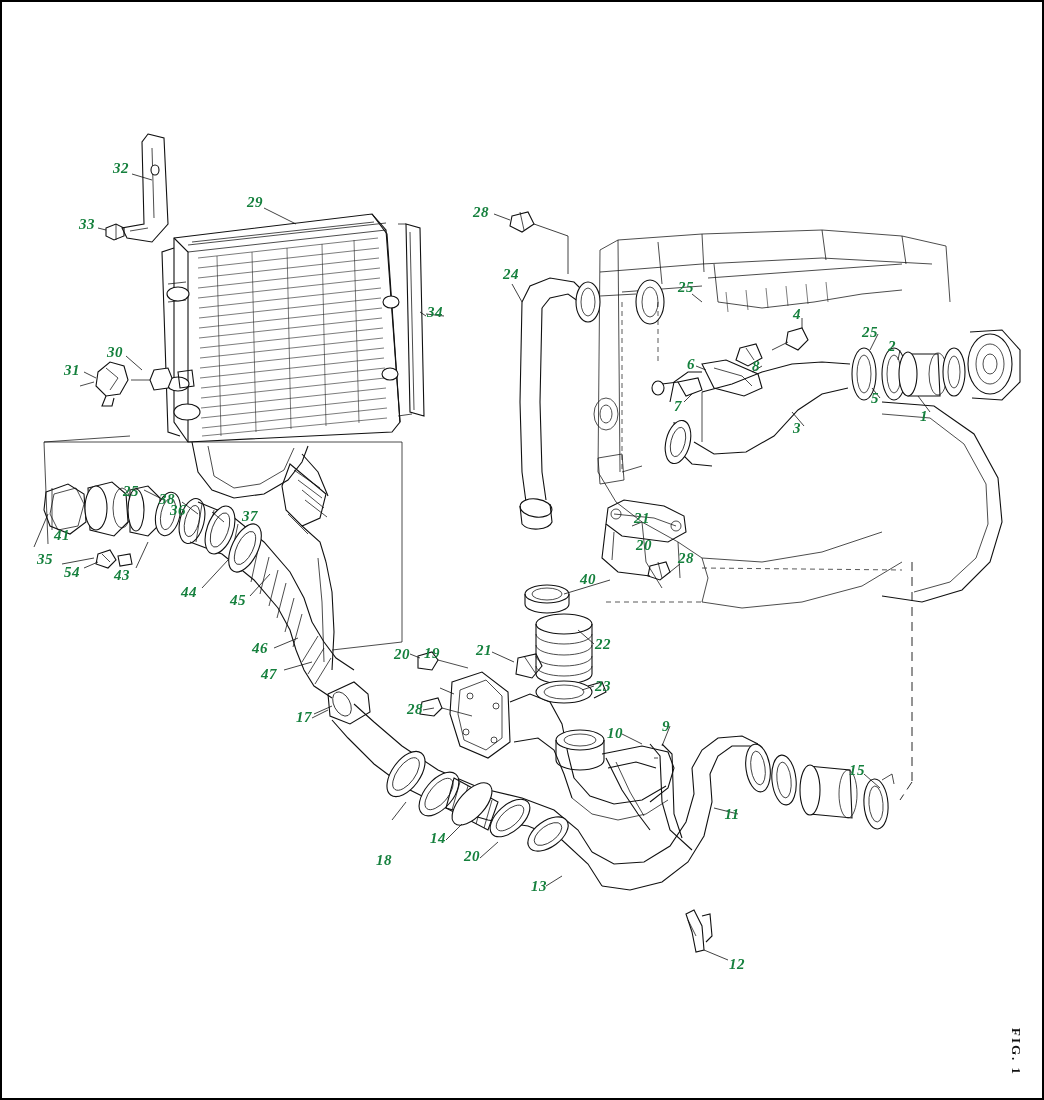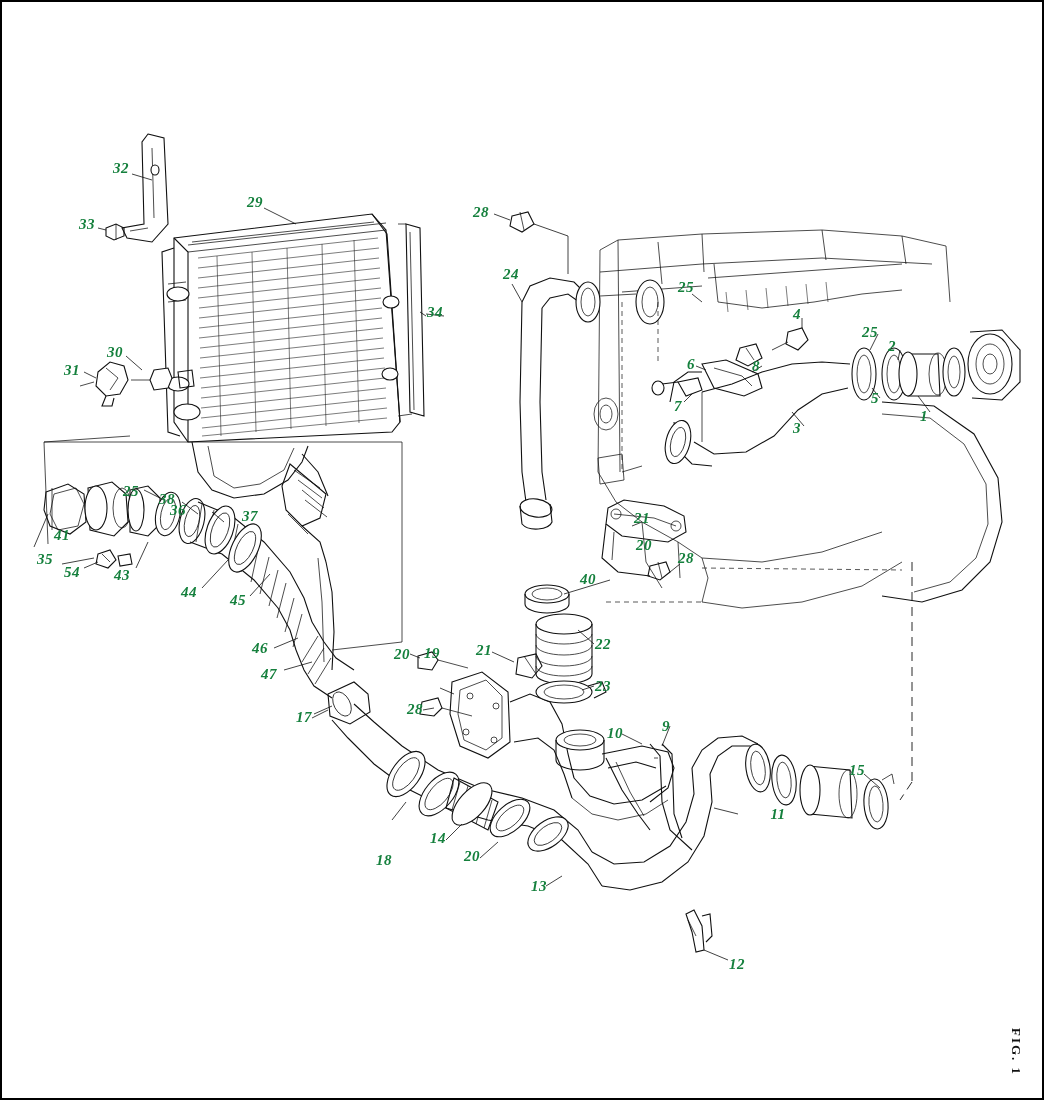--- a/index.html
+++ b/index.html
@@ -482,21 +482,21 @@
   <span class="lbl ital" style="left:922px;top:414px;">1</span>
   <span class="lbl ital" style="left:890px;top:344px;">2</span>
   <span class="lbl ital" style="left:795px;top:426px;">3</span>
   <span class="lbl ital" style="left:795px;top:312px;">4</span>
   <span class="lbl ital" style="left:873px;top:396px;">5</span>
   <span class="lbl ital" style="left:689px;top:362px;">6</span>
   <span class="lbl ital" style="left:676px;top:404px;">7</span>
   <span class="lbl ital" style="left:754px;top:364px;">8</span>
   <span class="lbl ital" style="left:664px;top:724px;">9</span>
   <span class="lbl ital" style="left:613px;top:731px;">10</span>
-  <span class="lbl ital" style="left:730px;top:812px;margin-left:46px;">11</span>
+  <span class="lbl ital" style="left:730px;top:812px;">11</span>
   <span class="lbl ital" style="left:735px;top:962px;">12</span>
   <span class="lbl ital" style="left:537px;top:884px;">13</span>
   <span class="lbl ital" style="left:436px;top:836px;">14</span>
   <span class="lbl ital" style="left:855px;top:768px;">15</span>
   <span class="lbl ital" style="left:470px;top:854px;">20</span>
   <span class="lbl ital" style="left:302px;top:715px;">17</span>
   <span class="lbl ital" style="left:382px;top:818px;margin-top:40px;">18</span>
   <span class="lbl ital" style="left:430px;top:651px;">19</span>
   <span class="lbl ital" style="left:400px;top:652px;">20</span>
   <span class="lbl ital" style="left:482px;top:648px;">21</span>

